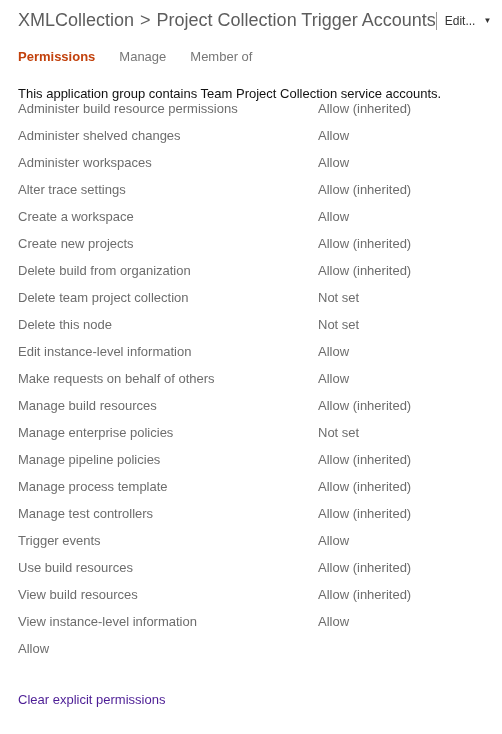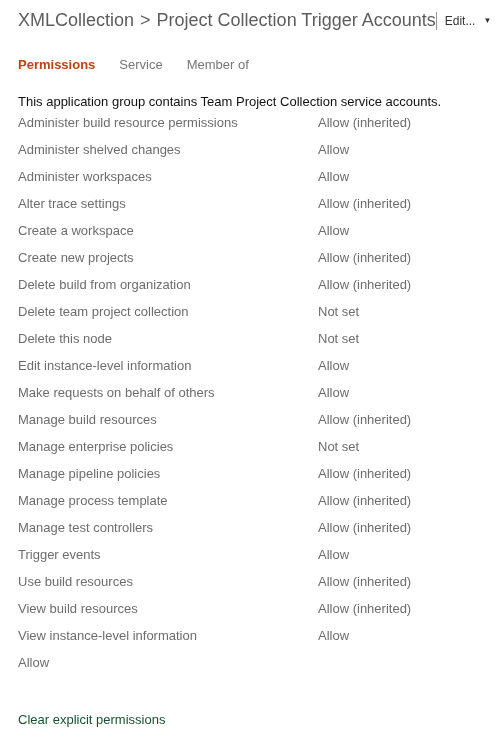--- a/index.html
+++ b/index.html
@@ -11,21 +11,21 @@
     color: #333;
     background: #fff;
   }
   .page {
     padding: 10px 18px 18px 18px;
   }
   .header {
     display: flex;
     align-items: center;
     justify-content: space-between;
-    margin-bottom: 26px;
+    margin-bottom: 18px;
   }
   .breadcrumb {
     font-size: 18px;
     color: #5d5d5d;
     display: flex;
     gap: 6px;
     align-items: baseline;
     white-space: nowrap;
   }
   .breadcrumb .crumb {}
@@ -60,37 +60,36 @@
   .desc {
     font-size: 13px;
     color: #111;
   }
   .perm-table {
     display: flex;
     flex-direction: column;
   }
   .perm-row {
     display: flex;
-    align-items: center;
     height: 27px;
     font-size: 13px;
     color: #6d6d6d;
   }
   .perm-name {
     width: 300px;
     white-space: nowrap;
     overflow: hidden;
   }
   .perm-value {
     flex: 1;
     white-space: nowrap;
   }
   .clear-link {
-    margin-top: 36px;
-    color: #14532d;
+    margin-top: 24px;
+    color: #4c1d95;
     font-size: 13px;
     cursor: pointer;
     display: inline-block;
   }
 </style>
 </head>
 <body>
 
 <div class="page">
 
@@ -102,21 +101,21 @@
     </div>
     <div class="edit-area">
       <span class="divider"></span>
       <span>Edit...</span>
       <span class="chev">▼</span>
     </div>
   </div>
 
   <div class="tabs">
     <span class="tab active">Permissions</span>
-    <span class="tab">Service</span>
+    <span class="tab">Manage</span>
     <span class="tab">Member of</span>
   </div>
 
   <div class="desc">This application group contains Team Project Collection service accounts.</div>
 
   <div class="perm-table" id="perm-table">
       <div class="perm-row">
         <div class="perm-name">Administer build resource permissions</div>
         <div class="perm-value">Allow (inherited)</div>
       </div>

